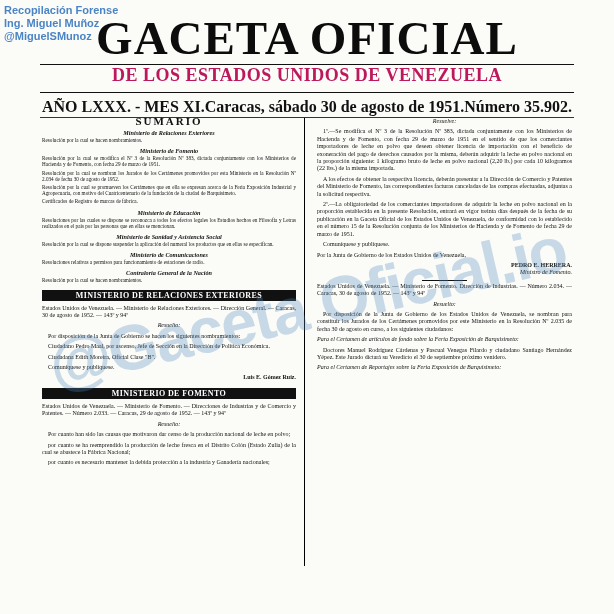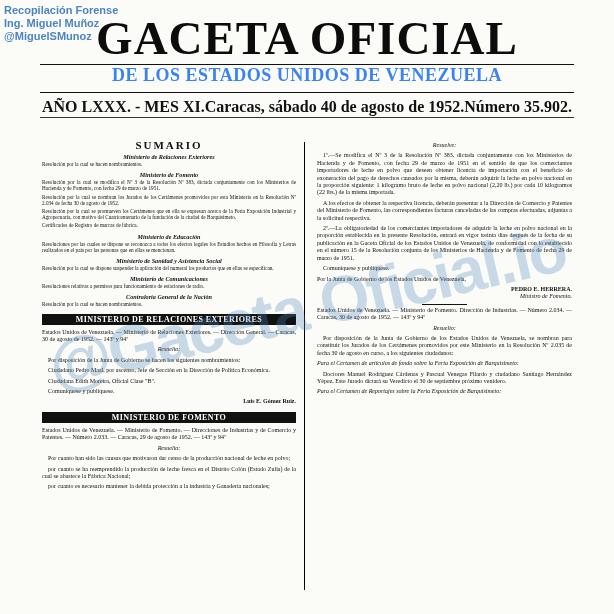--- a/index.html
+++ b/index.html
@@ -59,41 +59,41 @@
     line-height:48px;
     margin:0 0 2px 0;
     color:#0c0c0c;
   }
   .estados{
     font-family:"Liberation Serif", serif;
     font-weight:bold;
     font-size:18px;
     letter-spacing:0.5px;
     margin:0 0 6px 0;
-    color:#3b82f6;
+    color:#be185d;
   }
   .rule{
     border:0;
     border-top:1px solid #111;
     margin:2px 40px 0 40px;
   }
   .rule.thin{border-top:1px solid #333;margin-top:1px;}
   .issueline{
     display:flex;
     justify-content:space-between;
     align-items:baseline;
     margin:5px 42px 0 42px;
     font-size:16px;
     font-weight:bold;
   }
   .issueline .center{font-weight:bold;}
   
   .cols{
     position:relative;
-    margin:24px 42px 0 42px;
+    margin:0 42px 0 42px;
     display:flex;
     gap:4px;
     height:448px;
   }
   .col{
     width:50%;
     box-sizing:border-box;
     font-size:5.6px;
     line-height:7px;
     text-align:justify;
@@ -165,21 +165,21 @@
 @MiguelSMunoz</div>
   <div class="wm-big">@Gaceta Oficial.io</div>
 
   <div class="masthead">
     <div class="gaceta">GACETA OFICIAL</div>
     <hr class="rule">
     <div class="estados">DE LOS ESTADOS UNIDOS DE VENEZUELA</div>
     <hr class="rule">
     <div class="issueline">
       <span>AÑO LXXX. - MES XI.</span>
-      <span class="center">Caracas, sábado 40 de agosto de 1952.</span>
+      <span class="center">Caracas, sábado 30 de agosto de 1951.</span>
       <span>Número 35.902.</span>
     </div>
     <hr class="rule thin">
   </div>
 
   <div class="cols">
 
     <div class="col left">
 
       <div class="sumario-title">SUMARIO</div>

